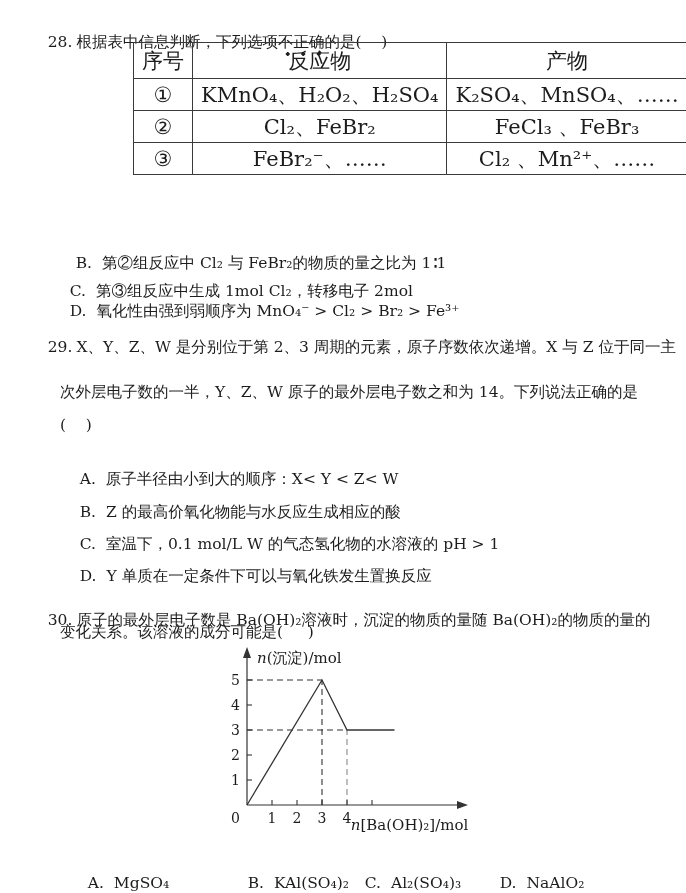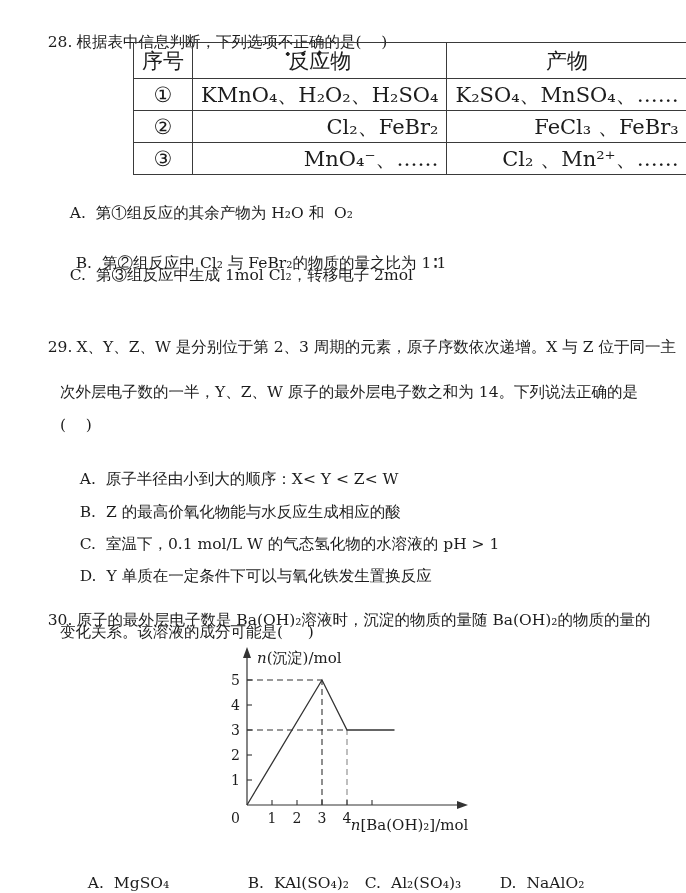--- a/index.html
+++ b/index.html
@@ -19,21 +19,21 @@
   }
   table.qtable{
     position:absolute;left:133px;top:42px;border-collapse:collapse;
     table-layout:fixed;font-size:21px;
   }
   table.qtable th,table.qtable td{
     border:1px solid #3a3a3a;font-weight:normal;padding:0 8px;
     white-space:pre;overflow:hidden;
   }
   table.qtable th{height:35px;text-align:center;}
-  table.qtable td{height:31px;text-align:right;}
+  table.qtable td{height:31px;text-align:center;}
   table.qtable td.c{text-align:center;}
   #chart-wrap{position:absolute;left:217px;top:645px;width:264px;height:192px;}
   #chart-svg text{font-family:"DejaVu Serif","Liberation Serif",serif;font-size:14px;fill:#1c1c1c;}
   #chart-svg .axlabel{font-size:15px;}
 </style>
 </head>
 <body>
 
 <div id="page">
 
@@ -58,34 +58,34 @@
       <td>KMnO₄、H₂O₂、H₂SO₄</td>
       <td>K₂SO₄、MnSO₄、……</td>
     </tr>
     <tr>
       <td class="c">②</td>
       <td>Cl₂、FeBr₂</td>
       <td>FeCl₃ 、FeBr₃</td>
     </tr>
     <tr>
       <td class="c">③</td>
-      <td>MnO₄⁻、……</td>
+      <td>FeBr₂⁻、……</td>
       <td>Cl₂ 、Mn²⁺、……</td>
     </tr>
   </tbody>
     </table>
 
-  <div class="line" style="left:50px;top:182px">
-    <span class="opt-label">A.</span><span>第①组反应的其余产物为 H₂O 和  O₂</span>
-  </div>
   <div class="line" style="left:56px;top:232px">
     <span class="opt-label">B.</span><span>第②组反应中 Cl₂ 与 FeBr₂的物质的量之比为 1∶1</span>
   </div>
-  <div class="line" style="left:50px;top:244px">
+  <div class="line" style="left:50px;top:260px">
     <span class="opt-label">C.</span><span>第③组反应中生成 1mol Cl₂，转移电子 2mol</span>
+  </div>
+  <div class="line" style="left:50px;top:280px">
+    <span class="opt-label">D.</span><span>氧化性由强到弱顺序为 MnO₄⁻ &gt; Cl₂ &gt; Br₂ &gt; Fe³⁺</span>
   </div>
 
   <div class="line" style="left:28px;top:316px">
     <span class="qnum">29.</span><span>X、Y、Z、W 是分别位于第 2、3 周期的元素，原子序数依次递增。X 与 Z 位于同一主</span>
   </div>
   <div class="line" style="left:60px;top:382px">次外层电子数的一半，Y、Z、W 原子的最外层电子数之和为 14。下列说法正确的是</div>
   <div class="line" style="left:60px;top:415px">(    )</div>
 
   <div class="line" style="left:60px;top:448px">
     <span class="opt-label">A.</span><span>原子半径由小到大的顺序：X&lt; Y &lt; Z&lt; W</span>

